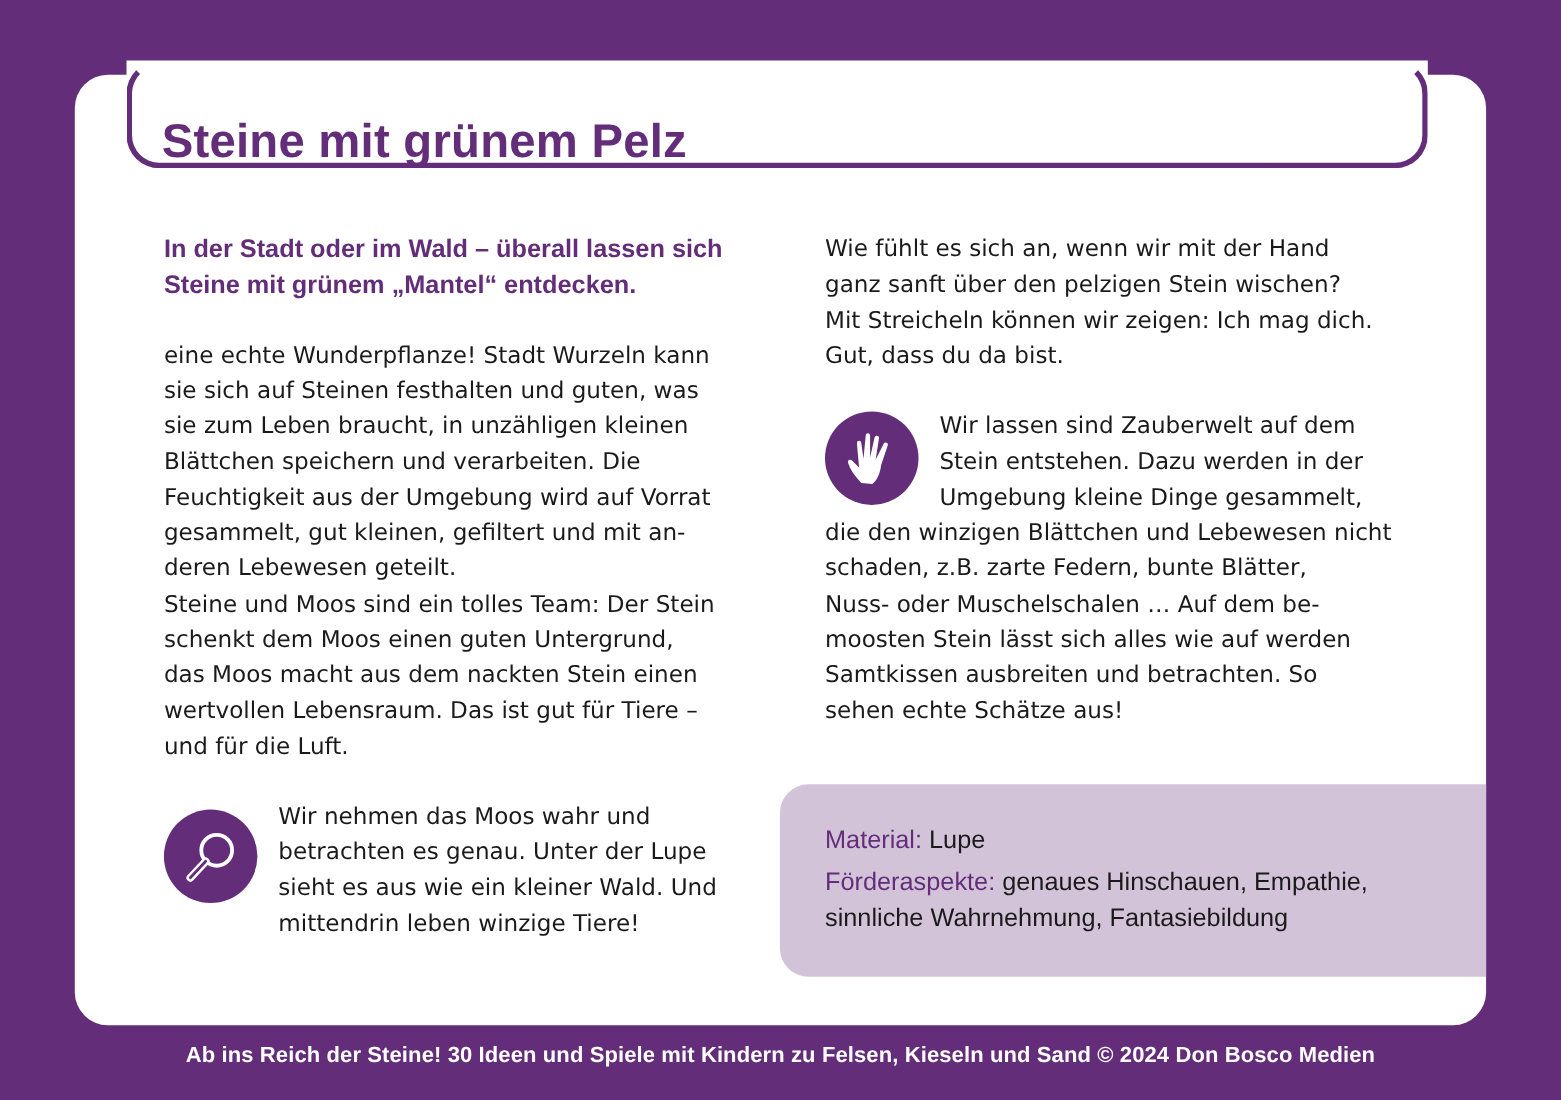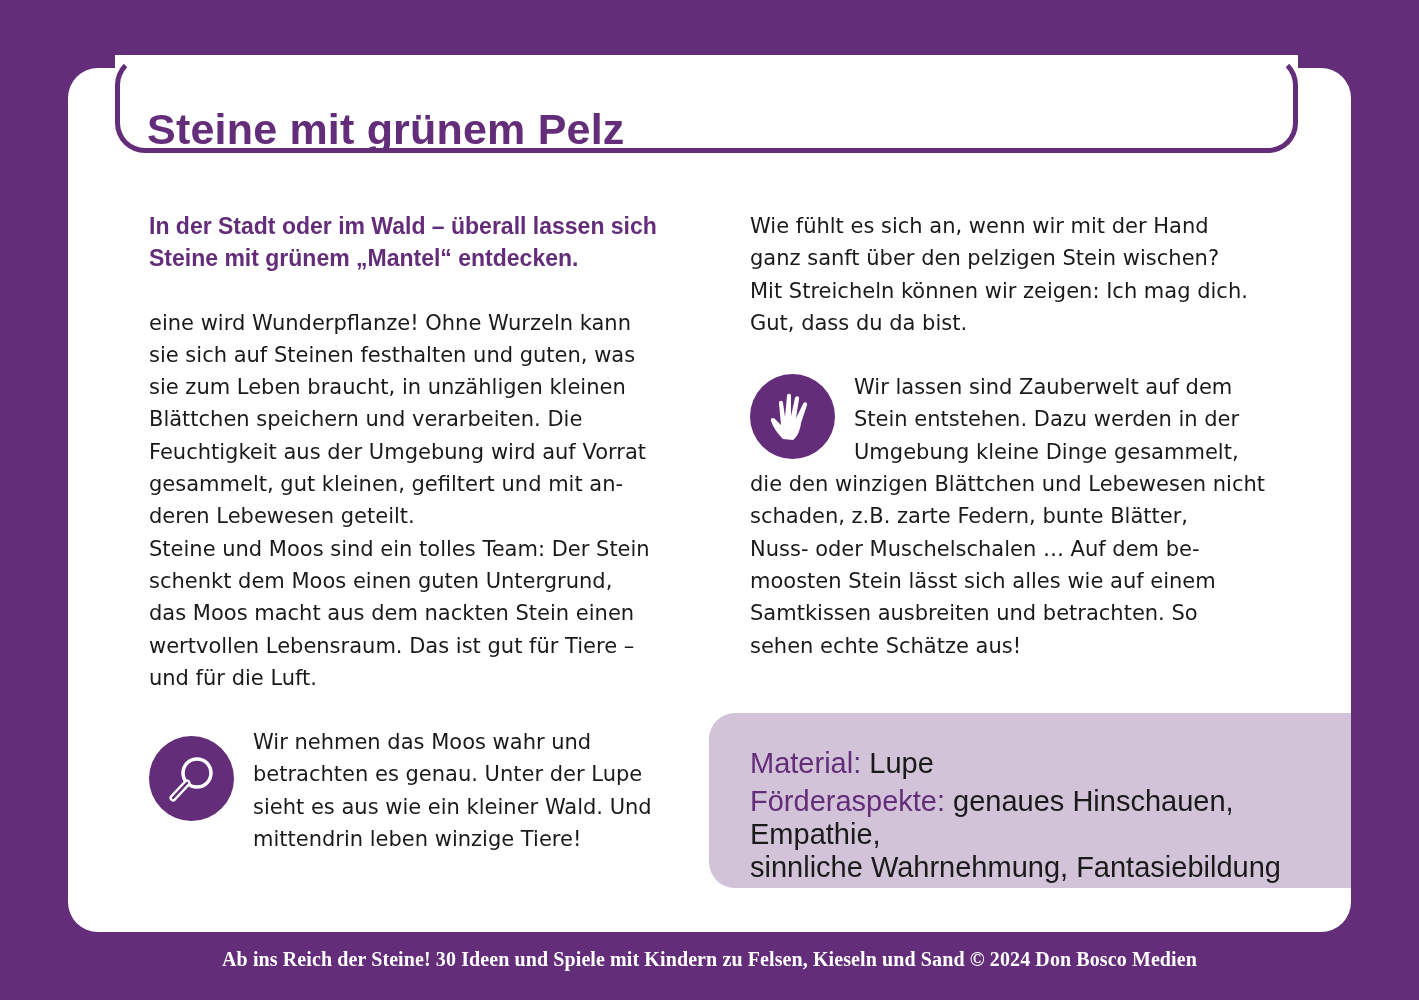--- a/index.html
+++ b/index.html
@@ -63,46 +63,46 @@
     .icon-abs { position: absolute; left: 0; top: 0; }
     .indent { padding-left: 104px; }
     .info-box {
       position: absolute; left: 709px; top: 713px;
       width: 642px; height: 175px;
       background: #d3c3d9;
       border-radius: 26px 0 0 26px;
       box-sizing: border-box;
       padding: 34px 0 0 41px;
       font-family: "Liberation Sans", sans-serif;
-      font-size: 29px; line-height: 37px; color: #1a1a1a;
+      font-size: 23px; line-height: 37px; color: #1a1a1a;
     }
     .info-box p { margin: 0 0 5px 0; line-height: 33px; }
     .label-purple { color: #632d7a; }
     .footer {
       position: absolute; left: 0; width: 1419px; top: 948px;
       text-align: center;
-      font-family: Liberation Serif, serif;
+      font-family: Liberation Sans, sans-serif;
       font-size: 20px; font-weight: bold; color: #ffffff;
       letter-spacing: 0.1px;
     }
   </style>
 </head>
 <body>
 
 <div class="card"></div>
 
 <div class="title-box">
   <div class="title-text">Steine mit grünem Pelz</div>
 </div>
 
 <div class="col col-left">
   <p class="intro">In der Stadt oder im Wald – überall lassen sich</p>
   <p class="intro">Steine mit grünem „Mantel“  entdecken.</p>
   <div class="spacer"></div>
-  <p>eine wird Wunderpflanze! Ohne Wurzeln kann</p>
+  <p>eine echte Wunderpflanze! Stadt Wurzeln kann</p>
   <p>sie sich auf Steinen festhalten und guten, was</p>
   <p>sie zum Leben braucht, in unzähligen kleinen</p>
   <p>Blättchen speichern und verarbeiten. Die</p>
   <p>Feuchtigkeit aus der Umgebung wird auf Vorrat</p>
   <p>gesammelt, gut kleinen, gefiltert und mit an-</p>
   <p>deren Lebewesen geteilt.</p>
   <p>Steine und Moos sind ein tolles Team: Der Stein</p>
   <p>schenkt dem Moos einen guten Untergrund,</p>
   <p>das Moos macht aus dem nackten Stein einen</p>
   <p>wertvollen Lebensraum. Das ist gut für Tiere –</p>
@@ -138,21 +138,21 @@
       </svg>
     </div>
     <div class="indent">
       <p>Wir lassen sind Zauberwelt auf dem</p>
       <p>Stein entstehen. Dazu werden in der</p>
       <p>Umgebung kleine Dinge gesammelt,</p>
     </div>
     <p>die den winzigen Blättchen und Lebewesen nicht</p>
     <p>schaden, z.B. zarte Federn, bunte Blätter,</p>
     <p>Nuss- oder Muschelschalen … Auf dem be-</p>
-    <p>moosten Stein lässt sich alles wie auf einem</p>
+    <p>moosten Stein lässt sich alles wie auf werden</p>
     <p>Samtkissen ausbreiten und betrachten. So</p>
     <p>sehen echte Schätze aus!</p>
   </div>
 </div>
 
 <div class="info-box">
   <p>
     <span class="label-purple">Material:</span><span> Lupe</span>
   </p>
   <p>

